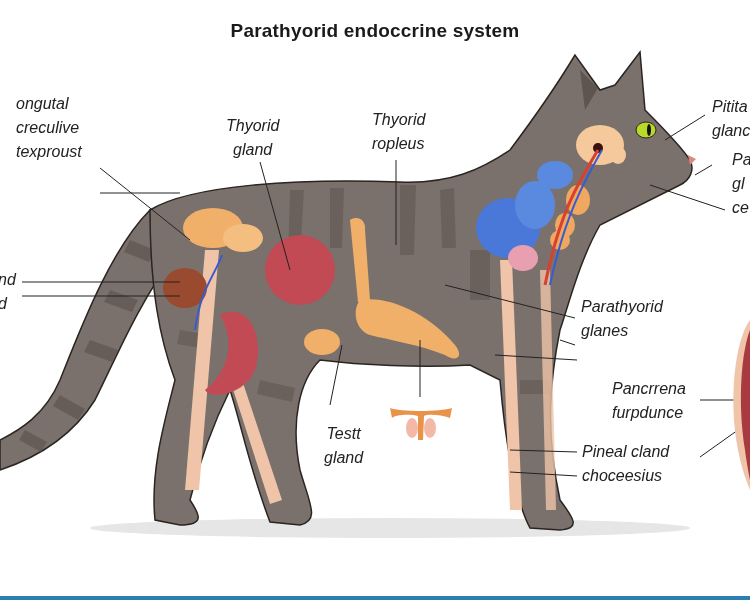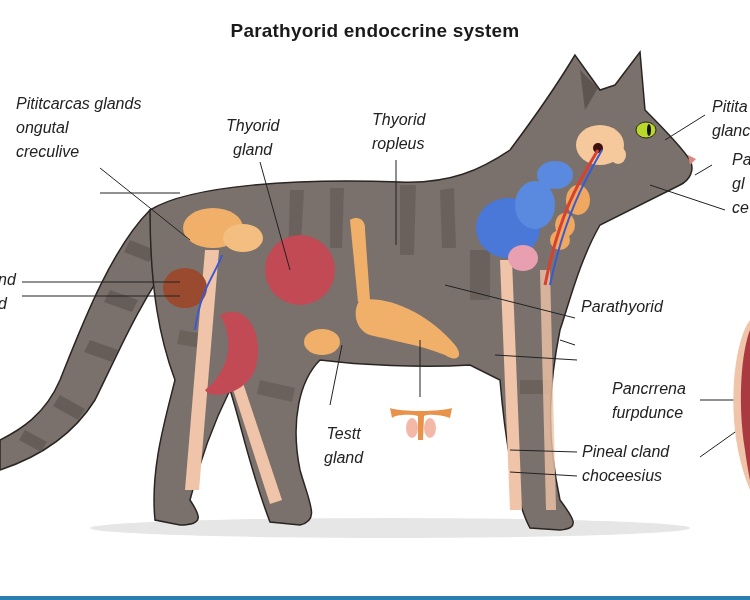--- a/index.html
+++ b/index.html
@@ -100,23 +100,23 @@
     <line x1="510" y1="472" x2="577" y2="476"></line>
     <line x1="700" y1="400" x2="750" y2="400"></line>
     <line x1="700" y1="457" x2="745" y2="425"></line>
   </g>
 
   <path d="M750,320 C735,340 728,400 738,450 C742,470 746,480 750,490 Z" fill="#efc4a8"></path>
   <path d="M750,330 C742,350 737,400 745,450 C747,465 749,475 750,480 Z" fill="#a83a40"></path>
 </svg>
 
 <div class="lbl" style="left:16px; top:92px;">
-  <div>Pititcarcas glands</div>
   <div>ongutal</div>
   <div>creculive</div>
+  <div>texproust</div>
 </div>
 
 <div class="lbl" style="left:-2px; top:268px;">
   <div>nd</div>
   <div>d</div>
 </div>
 
 <div class="lbl" style="left:226px; top:114px; text-align:center;">
   <div>Thyorid</div>
   <div>gland</div>
@@ -133,20 +133,21 @@
 </div>
 
 <div class="lbl" style="left:732px; top:148px;">
   <div>Pa</div>
   <div>gl</div>
   <div>ce</div>
 </div>
 
 <div class="lbl" style="left:581px; top:295px;">
   <div>Parathyorid</div>
+  <div>glanes</div>
 </div>
 
 <div class="lbl" style="left:612px; top:377px;">
   <div>Pancrrena</div>
   <div>furpdunce</div>
 </div>
 
 <div class="lbl" style="left:582px; top:440px;">
   <div>Pineal cland</div>
   <div>choceesius</div>

